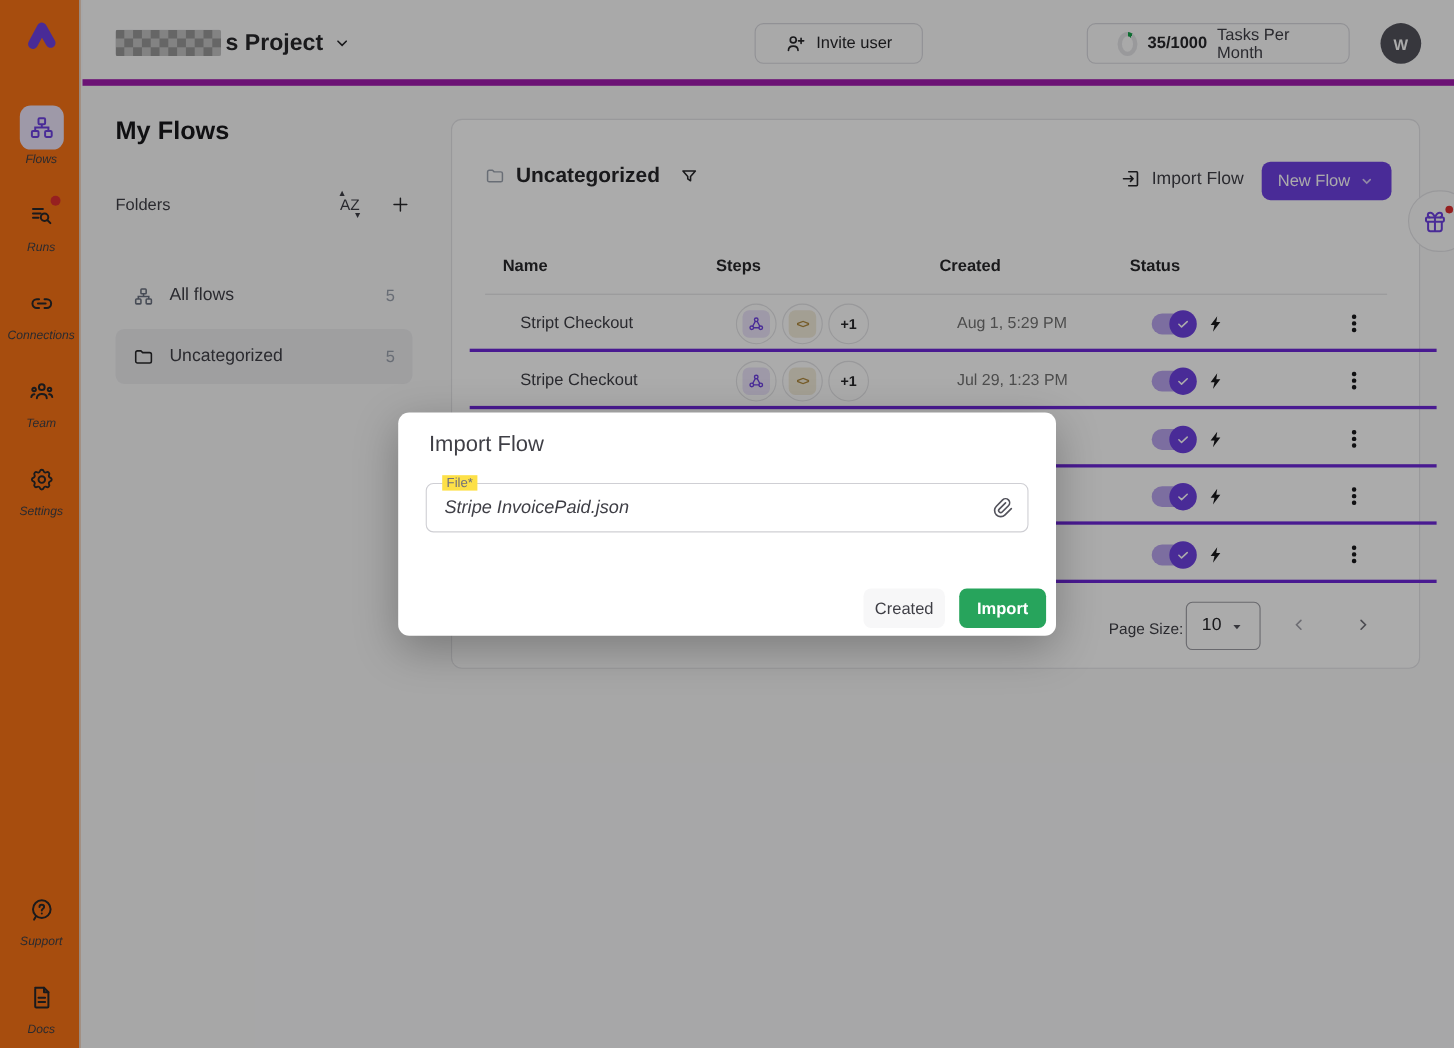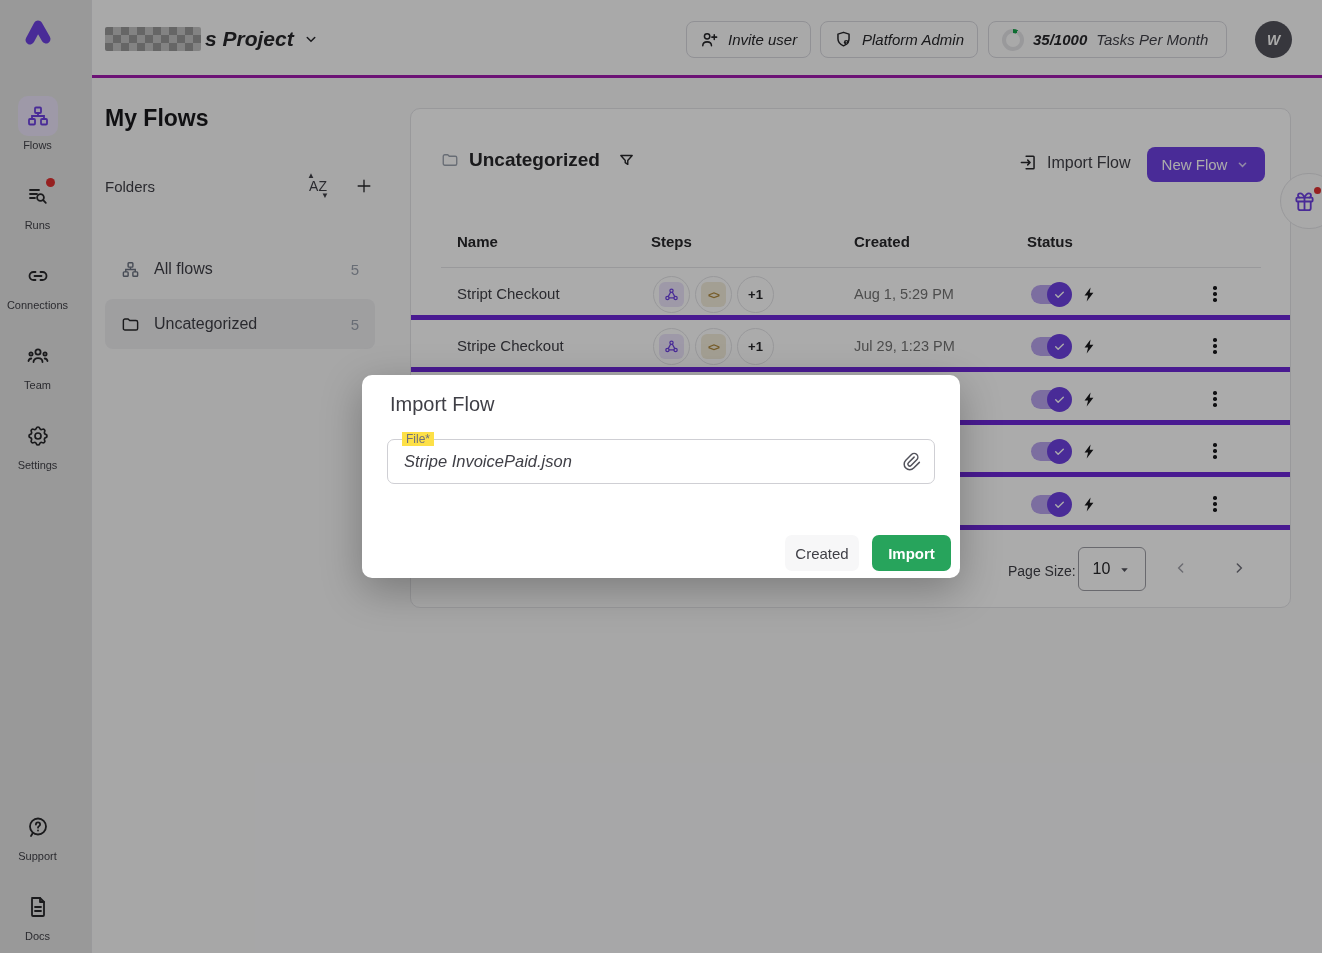--- a/index.html
+++ b/index.html
@@ -1,35 +1,35 @@
 <!DOCTYPE html>
 <html><head>
 <meta charset="utf-8">
 <style>
   * { margin:0; padding:0; box-sizing:border-box; }
   html,body { width:1322px; height:953px; overflow:hidden; }
   body { font-family:"Liberation Sans", sans-serif; background:#f9f9fa; color:#27272a; position:relative; }
   svg { display:block; }
 
   
-  .sidebar { position:absolute; left:0; top:0; width:92px; height:953px; background:#e5e5e5; border-right:1px solid #e4e4e7; z-index:2; }
+  .sidebar { position:absolute; left:0; top:0; width:73px; height:953px; background:#f97316; border-right:1px solid #e4e4e7; z-index:2;font-style:italic; }
   .logo { position:absolute; top:14px; left:0; width:75px; display:flex; justify-content:center; }
   .snav { position:absolute; left:0; width:75px; text-align:center; cursor:pointer; }
   .snav .ic { width:40px; height:40px; margin:0 auto; border-radius:10px; display:flex; align-items:center; justify-content:center; position:relative; }
   .snav.active .ic { background:#ece5fb; }
   .snav .lbl { font-size:11px; color:#3f3f46; margin-top:3px; }
   .reddot { position:absolute; top:2px; right:3px; width:9px; height:9px; border-radius:50%; background:#e03131; }
 
   
-  .topbar { position:absolute; left:75px; top:0; right:0; height:78px; background:#fcfcfd; border-bottom:3px solid #a21caf; z-index:1;font-style:italic; }
+  .topbar { position:absolute; left:75px; top:0; right:0; height:78px; background:#fcfcfd; border-bottom:6px solid #a21caf; z-index:1; }
   .project { position:absolute; left:30px; top:0; height:78px; display:flex; align-items:center; gap:8px; font-size:21px; font-weight:700; color:#27272a; cursor:pointer; }
   .redacted { display:inline-block; width:96px; height:24px; margin-right:-4px;
     background: repeating-conic-gradient(#c3c3c3 0% 25%, #989898 0% 50%) 0 0 / 16px 16px; border-radius:2px; }
   .ghostbtn { position:absolute; top:21px; height:37px; border:1px solid #d9d9de; background:#fcfcfd; border-radius:8px;
-    display:flex; align-items:center; gap:9px; padding:0 13px; font-size:15px; color:#27272a; cursor:pointer; }
+    display:flex; align-items:center; gap:9px; padding:0 27px; font-size:15px; color:#27272a; cursor:pointer; }
   .ring { width:22px; height:22px; border-radius:50%;
     background: conic-gradient(#16a34a 0deg 27deg, #e4e4e7 27deg 360deg); position:relative; }
   .ring::after { content:""; position:absolute; inset:4px; border-radius:50%; background:#fcfcfd; }
   .tasksnum { font-weight:700; }
   .tasktext { color:#3f3f46; }
   .avatar { position:absolute; top:21px; right:30px; width:37px; height:37px; border-radius:50%; background:#52525b; color:#fff;
     display:flex; align-items:center; justify-content:center; font-size:14px; font-weight:700; cursor:pointer; }
 
   
   .myflows-title { position:absolute; left:105px; top:105px; font-size:23px; font-weight:700; color:#18181b; }
@@ -51,21 +51,21 @@
   .funnel { margin-left:8px; cursor:pointer; }
   .importflow { position:absolute; top:44px; left:608px; display:flex; align-items:center; gap:9px; font-size:16px; color:#3f3f46; cursor:pointer; }
   .newflow { position:absolute; top:38px; left:736px; width:118px; height:35px; background:#6e41e2; color:#fff; border:none; border-radius:8px;
     font-size:15px; font-family:inherit; display:flex; align-items:center; justify-content:center; gap:8px; cursor:pointer; }
 
   .thead { position:absolute; top:124px; left:0; width:100%; font-size:15px; font-weight:700; color:#27272a; }
   .thead span { position:absolute; }
   .col-name { left:46px; } .col-steps { left:240px; } .col-created { left:443px; } .col-status { left:616px; }
   .sepline { position:absolute; left:30px; right:29px; height:1px; background:#e4e4e7; }
 
-  .trow { position:absolute; left:0; width:100%; height:52px; border-bottom:5px solid #6d28d9; cursor:pointer; }
+  .trow { position:absolute; left:16px; width:100%; height:52px; border-bottom:3px solid #6d28d9; cursor:pointer; }
   .trow .name { position:absolute; left:46px; top:17px; font-size:15px; color:#3f3f46; }
   .trow .created { position:absolute; left:443px; top:18px; font-size:14.5px; color:#737373; }
   .steps { position:absolute; left:242px; top:8px; display:flex; gap:5px; }
   .stepcircle { width:37px; height:37px; border:1px solid #e4e4e7; border-radius:50%; display:flex; align-items:center; justify-content:center; background:#fff; }
   .chip { width:25px; height:25px; border-radius:6px; display:flex; align-items:center; justify-content:center; }
   .chip.purple { background:#ece5fb; }
   .chip.tan { background:#f4eddb; color:#b08a3e; font-size:11px; font-weight:700; letter-spacing:-1px; }
   .more { font-size:13px; font-weight:700; color:#27272a; }
 
   .toggle { position:absolute; left:620px; top:17px; width:38px; height:19px; border-radius:10px; background:#b9a5ef; }
@@ -202,29 +202,20 @@
 
   <div class="ghostbtn" style="left:611px">
     <svg width="19" height="19" viewBox="0 0 24 24" fill="none" stroke="#27272a" stroke-width="1.9" stroke-linecap="round">
         <circle cx="9" cy="8" r="3.4"></circle>
         <path d="M3.5 20c0-3.2 2.5-5 5.5-5s5.5 1.8 5.5 5"></path>
         <path d="M18 6v6M15 9h6"></path>
       </svg>
     <span>Invite user</span>
   </div>
 
-  <div class="ghostbtn" style="left:745px">
-    <svg width="19" height="19" viewBox="0 0 24 24" fill="none" stroke="#27272a" stroke-width="1.9" stroke-linejoin="round">
-        <path d="M12 3l7 2.2V11c0 4.2-2.9 7.2-7 9-4.1-1.8-7-4.8-7-9V5.2z"></path>
-        <circle cx="15.5" cy="15.5" r="3" fill="#27272a" stroke="none"></circle>
-        <path d="M15.5 13.8v2" stroke="#fff" stroke-width="1.2"></path>
-        <circle cx="15.5" cy="17.1" r=".5" fill="#fff" stroke="none"></circle>
-      </svg>
-    <span>Platform Admin</span>
-  </div>
 
   <div class="ghostbtn" style="left:913px; width:239px">
     <span class="ring"></span>
     <span class="tasksnum">35/1000</span>
     <span class="tasktext">Tasks Per Month</span>
   </div>
 
   <div class="avatar">
     <span>W</span>
   </div>

